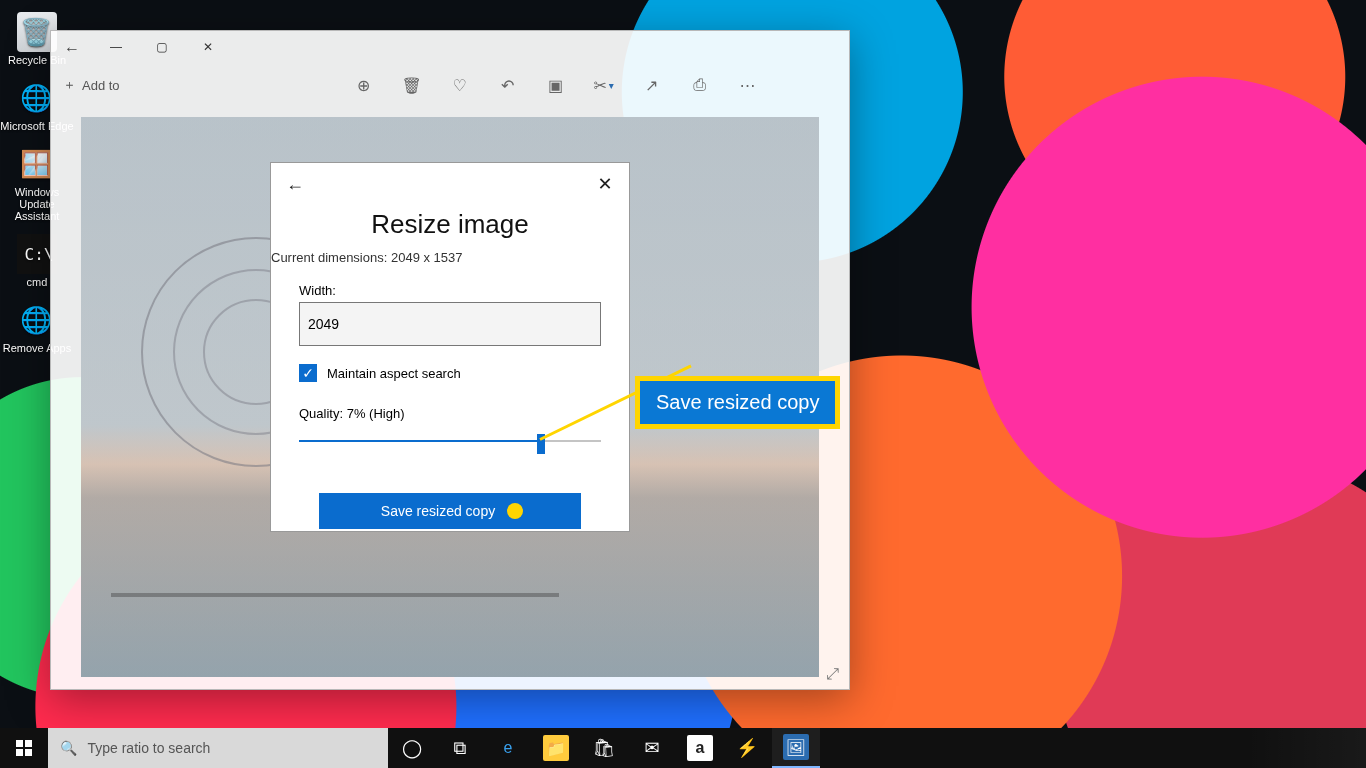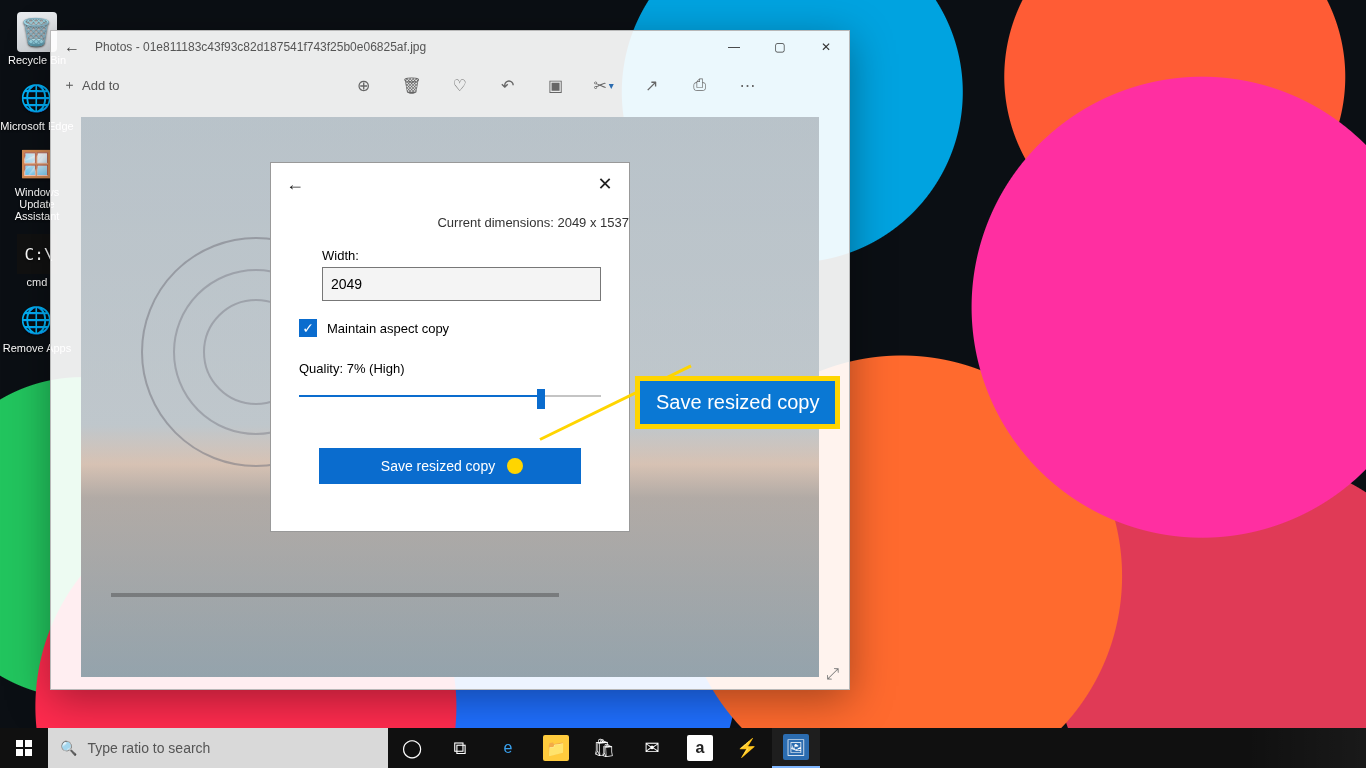--- a/index.html
+++ b/index.html
@@ -66,26 +66,26 @@
 .expand-icon { position:absolute; right:-20px; bottom:-6px; font-size:16px; color:#777; }
 
 
 .dialog {
   position:absolute; left:270px; top:162px; width:360px; height:370px;
   background:#fff; border:1px solid #999;
 }
 .dialog-top { height:42px; display:flex; align-items:center; justify-content:space-between; padding:0 12px; }
 .dback, .dclose { font-size:18px; color:#222; width:24px; text-align:center; }
 .dtitle { text-align:center; font-size:26px; font-weight:300; color:#111; margin-top:4px; }
-.dsub { text-align:right; font-size:13px; color:#333; margin-top:10px; }
+.dsub { text-align:left; font-size:13px; color:#333; margin-top:10px; }
 .dform { padding: 18px 28px 0 28px; }
-.drow { display:flex; gap:22px;margin-left:23px; }
+.drow { display:flex; gap:22px; }
 .dcol { flex:1; }
 .dcol label { font-size:13px; display:block; margin-bottom:4px; }
-.dcol input { width:100%; height:34px; border:1px solid #777; background:#f4f4f4; font-size:14px; padding:0 8px; }
+.dcol input { width:100%; height:44px; border:1px solid #777; background:#f4f4f4; font-size:14px; padding:0 8px; }
 .chk { display:flex; align-items:center; gap:10px; margin-top:18px; font-size:13px; }
 .chkbox { width:18px; height:18px; background:#0a6cce; display:flex; align-items:center; justify-content:center; color:#fff; font-size:14px; }
 .quality { font-size:13px; margin-top:24px; }
 .slider { position:relative; margin-top:10px; height:20px; }
 .track { position:absolute; left:0; right:0; top:9px; height:2px; background:#c4c4c4; }
 .track .fill { position:absolute; left:0; top:0; bottom:0; width:80%; background:#0a6cce; }
 .thumb { position:absolute; left:80%; top:3px; width:8px; height:20px; background:#0a6cce; transform:translateX(-50%);}
 .save-btn { margin:42px 20px 0 20px; height:36px; background:#0a6cce; color:#fff; font-size:14px; display:flex; align-items:center; justify-content:center; gap:8px; position:relative;}
 .save-btn .dot { width:16px; height:16px; border-radius:50%; background:#ffd500; position:relative; left:4px; }
 
@@ -136,21 +136,20 @@
     </div>
     <div class="di ra">
       <div class="glyph">🌐</div>
       <div>Remove Apps</div>
     </div>
   </div>
 
   <div class="window">
     <div class="titlebar">
       <div class="back">←</div>
-      <div class="wtitle">Photos - 01e811183c43f93c82d187541f743f25b0e06825af.jpg</div>
       <div class="wctrls">
         <div>—</div>
         <div>▢</div>
         <div>✕</div>
       </div>
     </div>
 
     <div class="toolbar">
       <div class="add">
         <span>＋</span>
@@ -176,31 +175,32 @@
       <div class="pier"></div>
       <div class="expand-icon">⤢</div>
     </div>
   </div>
 
   <div class="dialog">
     <div class="dialog-top">
       <div class="dback">←</div>
       <div class="dclose">✕</div>
     </div>
+    <div class="dtitle">Resize image</div>
     <div class="dsub">Current dimensions: 2049 x 1537</div>
     <div class="dform">
       <div class="drow">
         <div class="dcol">
           <label>Width:</label>
           <input type="text" value="2049" style="">
         </div>
       </div>
       <div class="chk">
         <div class="chkbox">✓</div>
-        <span>Maintain aspect copy</span>
+        <span>Maintain aspect search</span>
       </div>
       <div class="quality">Quality: 7% (High)</div>
       <div class="slider">
         <div class="track">
             <div class="fill"></div>
           </div>
         <div class="thumb"></div>
       </div>
       <div class="save-btn">
         <span>Save resized copy</span>

